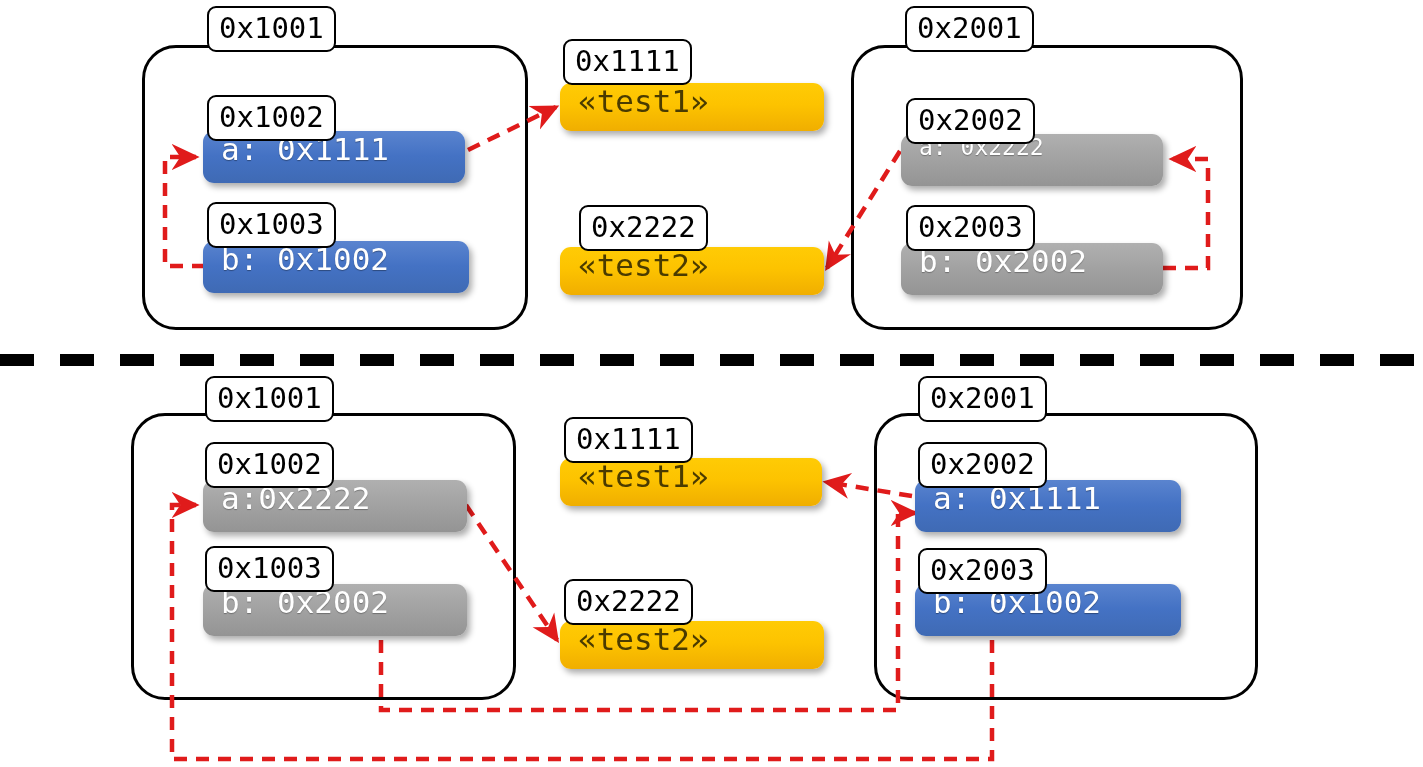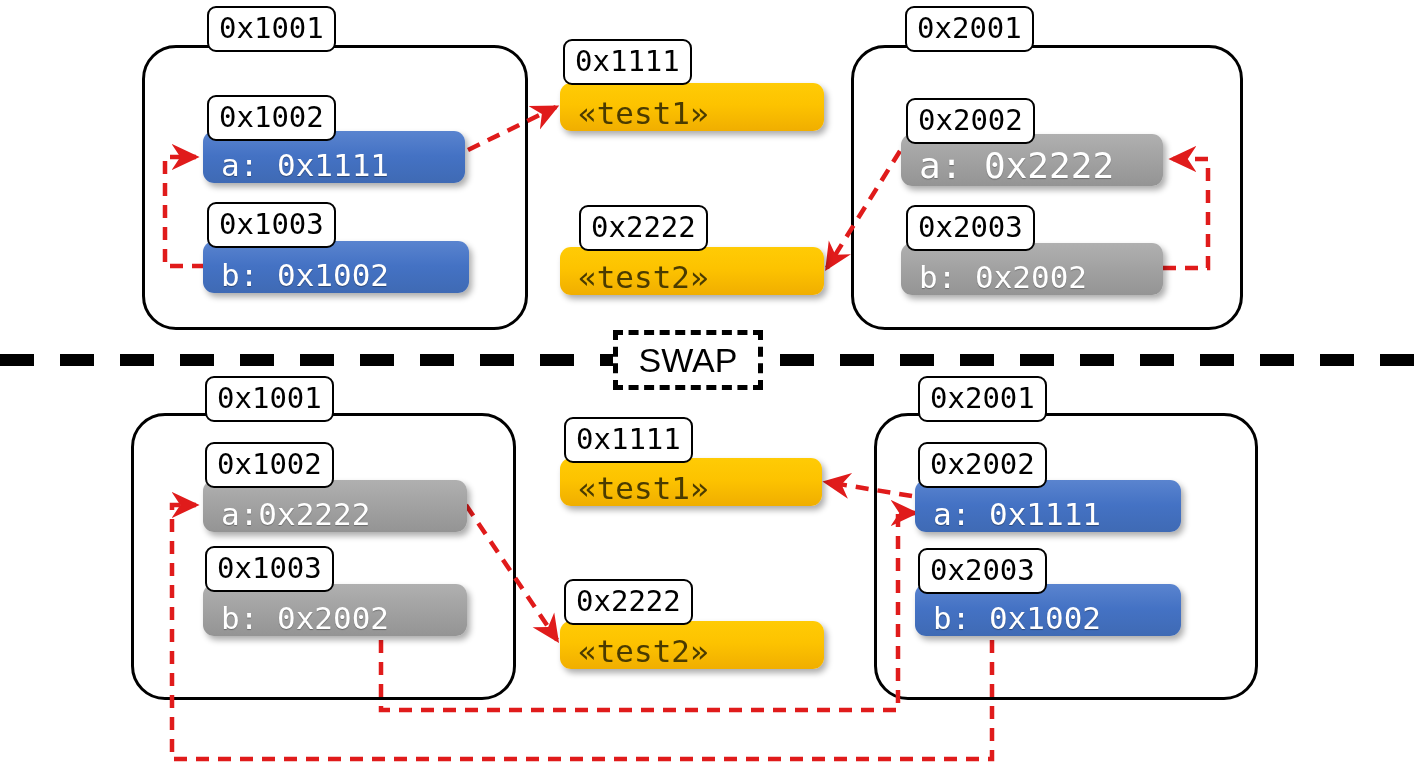--- a/index.html
+++ b/index.html
@@ -15,21 +15,21 @@
   
   .addr{position:absolute;border:2.5px solid #000;border-radius:9px;
         background:#fff;color:#000;
         font-size:29px;line-height:1;
         padding:6px 10px 7px 10px;
         white-space:nowrap;z-index:6;
         letter-spacing:0px;}
 
   
   .chip{position:absolute;border-radius:11px;z-index:5;
-        display:flex;align-items:flex-end;
+        display:flex;align-items:flex-start;
         color:#ffffff;white-space:nowrap;
         box-shadow:3px 4px 6px rgba(0,0,0,.33);
         box-sizing:border-box;}
   .chip span{display:block;padding-left:18px;}
 
   .chip.blue{background:linear-gradient(180deg,#5a84cf 0%,#4472c4 48%,#3f6ab4 100%);
              text-shadow:0 1px 1px rgba(0,0,0,.35);}
   .chip.gray{background:linear-gradient(180deg,#b0b0b0 0%,#a2a2a2 48%,#949494 100%);
              text-shadow:0 1px 1px rgba(0,0,0,.3);}
   .chip.yellow{background:linear-gradient(180deg,#ffcb05 0%,#fdc300 45%,#f0ae00 100%);
@@ -112,35 +112,32 @@
 
   <div class="addr" style="left:579px;top:205px;">0x2222</div>
   <div class="chip yellow" style="left:560px;top:247px;width:264px;height:48px;font-size:31px;">
     <span>«test2»</span>
   </div>
 
   <div class="panel" style="left:851px;top:45px;width:392px;height:285px;"></div>
   <div class="addr" style="left:905px;top:6px;">0x2001</div>
 
   <div class="addr" style="left:906px;top:98px;">0x2002</div>
-  <div class="chip gray" style="left:901px;top:134px;width:262px;height:52px;font-size:36px;">
+  <div class="chip gray" style="left:901px;top:134px;width:262px;height:52px;font-size:23px;">
     <span>a: 0x2222</span>
   </div>
 
   <div class="addr" style="left:906px;top:205px;">0x2003</div>
   <div class="chip gray" style="left:901px;top:243px;width:262px;height:52px;font-size:31px;">
     <span>b: 0x2002</span>
   </div>
 
   <svg class="overlay over" viewBox="0 0 1423 767" style="z-index:14;">
     <line x1="0" y1="360" x2="1423" y2="360" stroke="#000" stroke-width="12" stroke-dasharray="34,26"></line>
   </svg>
-  <div class="swapbox" style="left:613px;top:330px;width:150px;height:60px;">
-    <span>SWAP</span>
-  </div>
 
   <div class="panel" style="left:131px;top:413px;width:385px;height:287px;"></div>
   <div class="addr" style="left:205px;top:376px;">0x1001</div>
 
   <div class="addr" style="left:205px;top:442px;">0x1002</div>
   <div class="chip gray" style="left:203px;top:480px;width:264px;height:52px;font-size:31px;">
     <span>a:0x2222</span>
   </div>
 
   <div class="addr" style="left:205px;top:546px;">0x1003</div>

